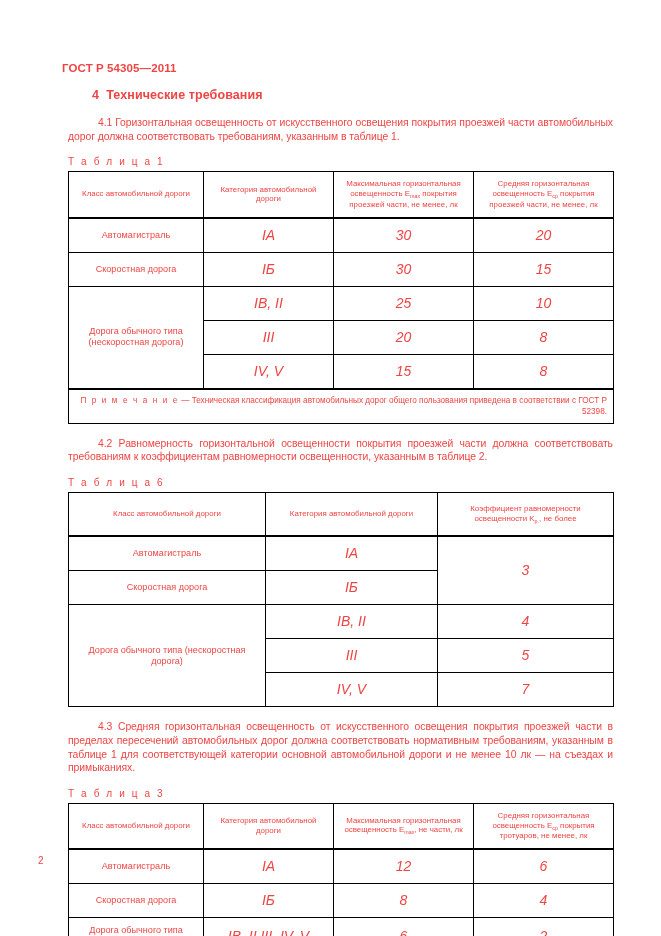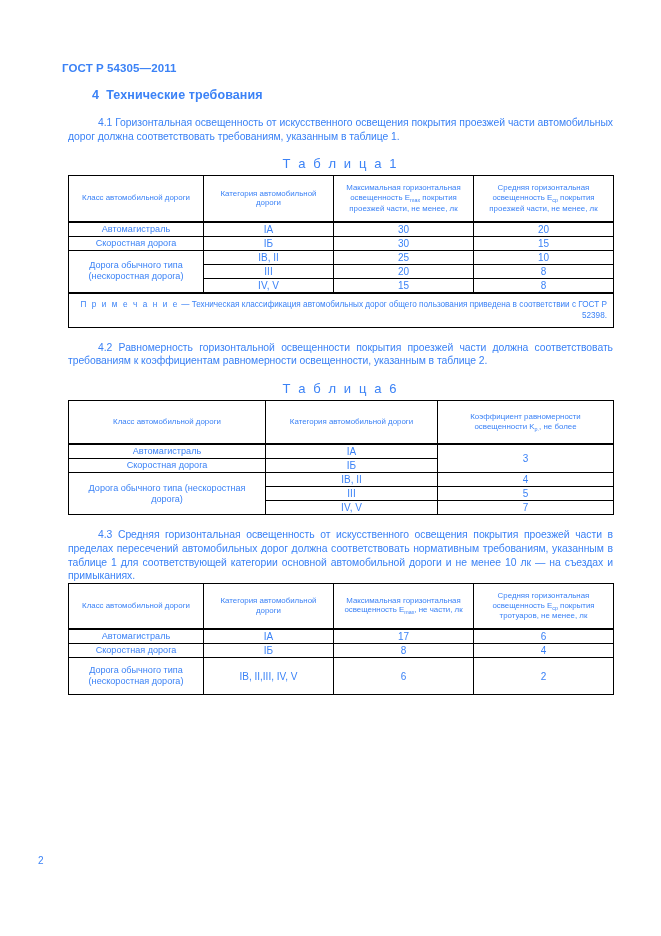--- a/index.html
+++ b/index.html
@@ -7,21 +7,21 @@
     margin: 0;
     padding: 0;
     background: #ffffff;
   }
   .page {
     position: relative;
     width: 661px;
     height: 936px;
     background: #ffffff;
     font-family: "Liberation Sans", sans-serif;
-    color: #3b82f6;
+    color: #ef4444;
     overflow: hidden;
     box-sizing: border-box;
   }
   .doc-header {
     position: absolute;
     left: 62px;
     top: 62px;
     font-size: 11.5px;
     font-weight: bold;
     letter-spacing: 0.1px;
@@ -45,51 +45,51 @@
     margin: 0 0 0 6px;
     text-align: justify;
     text-indent: 30px;
     width: 545px;
     letter-spacing: -0.05px;
   }
   .para + .para {
     margin-top: 1px;
   }
   .tbl-caption {
-    font-size: 13px;
+    font-size: 10px;
     letter-spacing: 2.1px;
     margin: 13px 0 4px 6px;
-    text-align: center;
   }
   table.gost {
     border-collapse: collapse;
     width: 545px;
     margin-left: 6px;
     table-layout: fixed;
   }
   table.gost td {
     border: 1px solid #000000;
     text-align: center;
     vertical-align: middle;
-    padding: 1px 4px;
+    padding: 11px 4px;
     font-size: 8.6px;
     line-height: 11px;
   }
   table.gost td.hd {
     font-size: 7.9px;
     line-height: 9.8px;
     padding: 7px 5px;
     border-bottom-width: 2px;
   }
   table.gost td.cls {
     font-size: 9.1px;
     line-height: 11px;
   }
   table.gost td.val {
-    font-size: 10px;
+    font-size: 14px;
+    font-style: italic;
   }
   table.gost td.note {
     text-align: right;
     font-size: 8.2px;
     line-height: 11px;
     padding: 5px 6px 6px 6px;
     border-top-width: 2px;
   }
   .note-label {
     letter-spacing: 1.6px;
@@ -206,39 +206,40 @@
         </tr>
         <tr>
           <td class="val">IV, V</td>
           <td class="val">7</td>
         </tr>
       </tbody>
     </table>
 
     <p class="para" style="margin-top:13px">4.3  Средняя горизонтальная освещенность от искусственного освещения покрытия проезжей части в пределах пересечений автомобильных дорог должна соответствовать нормативным требованиям, указанным в таблице 1 для соответствующей категории основной автомобильной дороги и не менее 10 лк — на съездах и примыканиях.</p>
 
+    <div class="tbl-caption">Т а б л и ц а  3</div>
 
     <table class="gost">
       <colgroup>
         <col style="width:135px">
           <col style="width:130px">
           <col style="width:140px">
           <col style="width:140px">
       </colgroup>
       <tbody>
         <tr>
           <td class="hd">Класс автомобильной дороги</td>
           <td class="hd">Категория автомобильной дороги</td>
           <td class="hd"><span>Максимальная горизонтальная освещенность E</span><sub>max</sub><span>, не части, лк</span></td>
           <td class="hd"><span>Средняя горизонтальная освещенность E</span><sub>ср</sub><span> покрытия тротуаров, не менее, лк</span></td>
         </tr>
         <tr>
           <td class="cls">Автомагистраль</td>
           <td class="val">IA</td>
-          <td class="val">17</td>
+          <td class="val">12</td>
           <td class="val">6</td>
         </tr>
         <tr>
           <td class="cls">Скоростная дорога</td>
           <td class="val">IБ</td>
           <td class="val">8</td>
           <td class="val">4</td>
         </tr>
         <tr>
           <td class="cls" style="padding:7px 4px">Дорога обычного типа (нескоростная дорога)</td>

